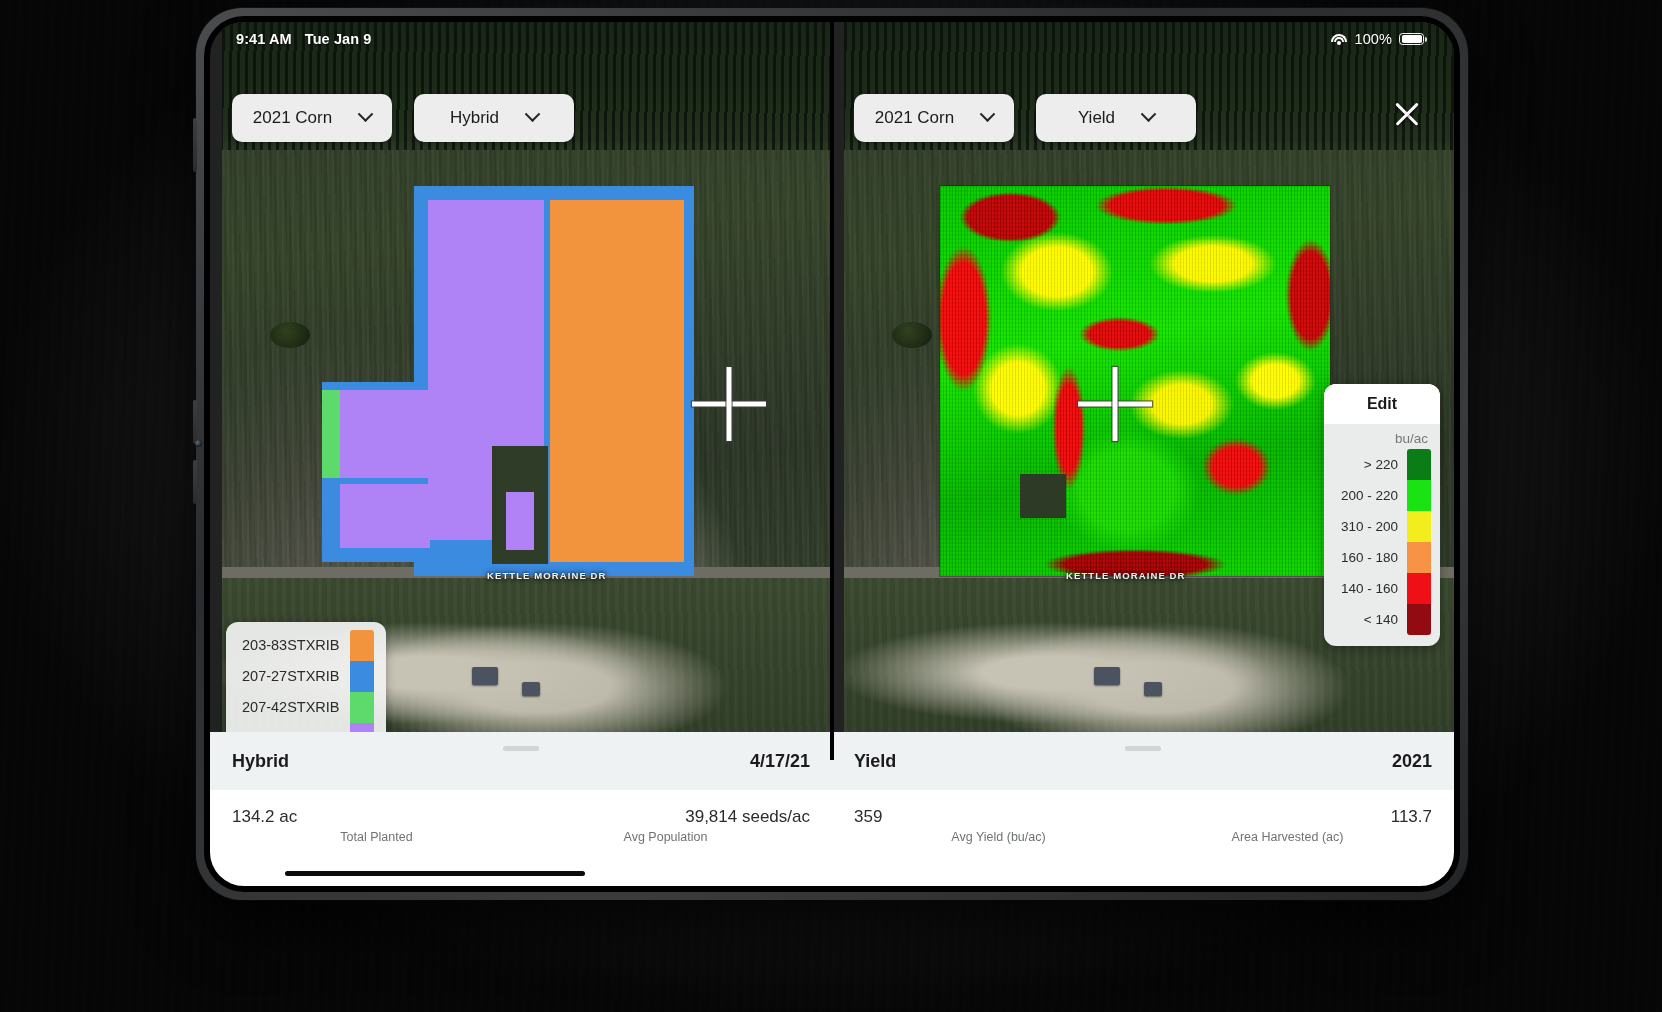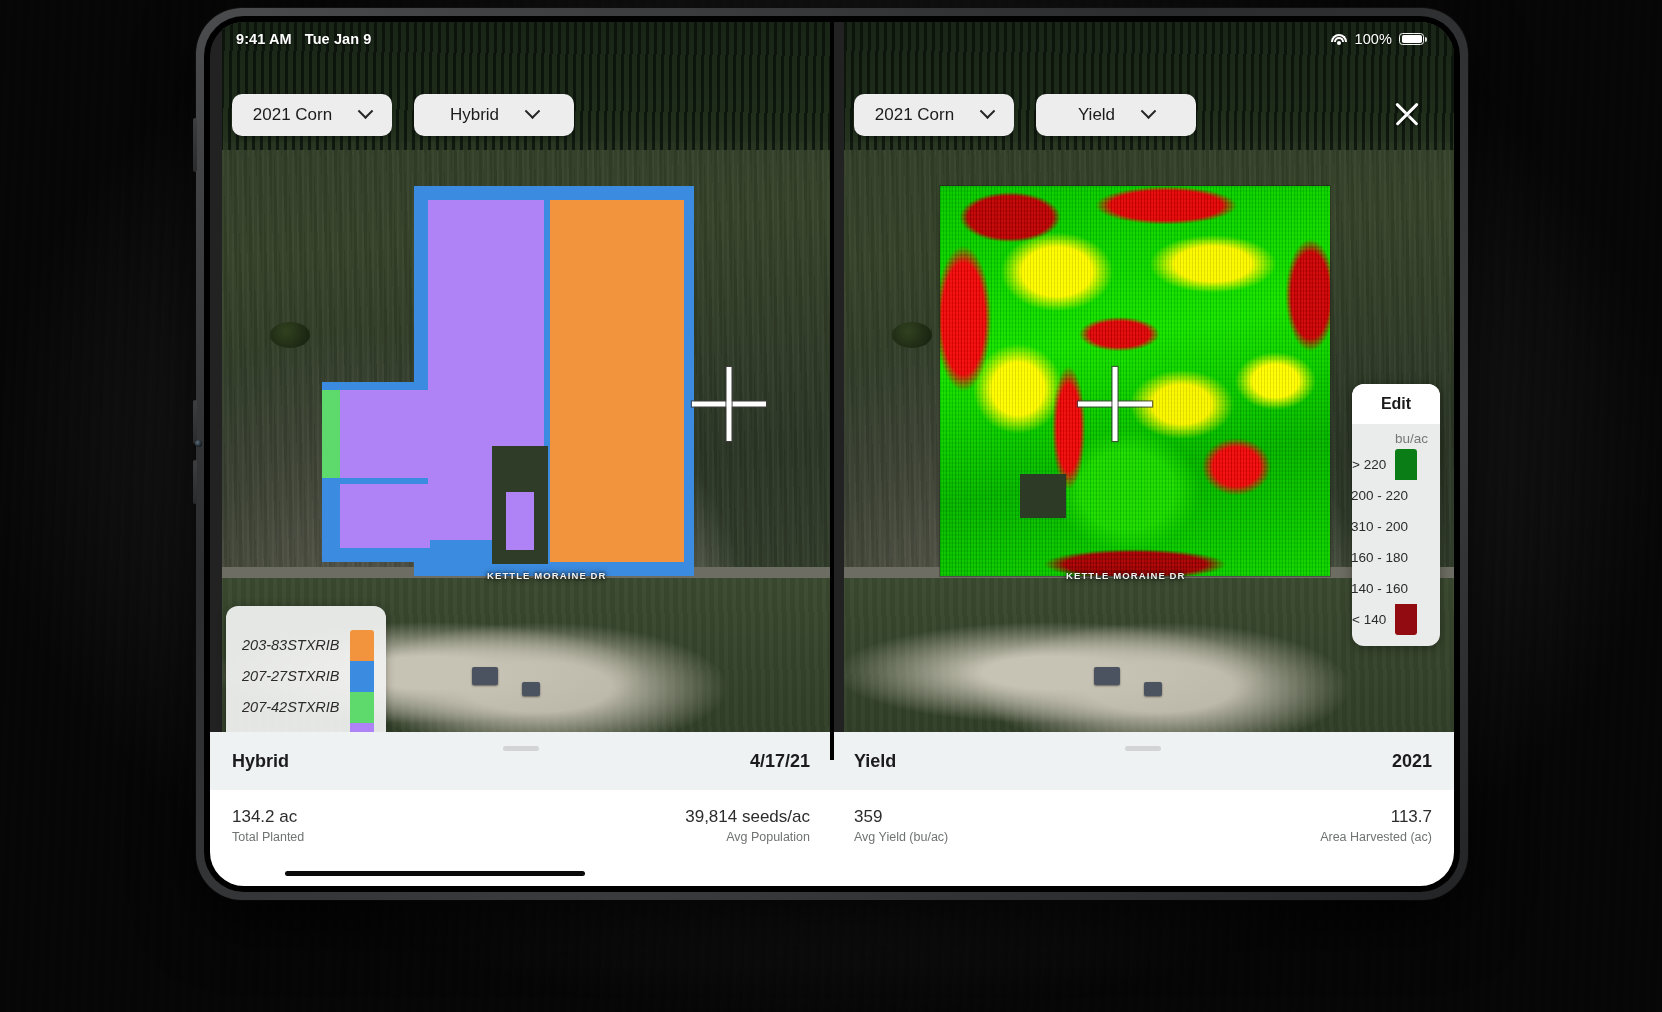--- a/index.html
+++ b/index.html
@@ -145,21 +145,21 @@
     background:
       repeating-linear-gradient(0deg, rgba(0,0,0,.07) 0 2px, rgba(255,255,255,.06) 2px 4px),
       repeating-linear-gradient(90deg, rgba(0,0,0,.05) 0 2px, rgba(255,255,255,.04) 2px 5px);
     mix-blend-mode: overlay;
   }
   #yield-notch { position:absolute; left:176px; top:452px; width:46px; height:44px; background:#2d3a26; z-index:6; }
 
   
   .pillbar { position:absolute; top:72px; left:0; width:100%; z-index:30; display:flex; gap:22px; padding-left:22px; }
   .pill {
-    min-width:160px; height:42px; background:#ededed; border-radius:10px;
+    min-width:160px; height:48px; background:#ededed; border-radius:10px;
     display:flex; align-items:center; justify-content:center; gap:28px;
     font-size:17px; color:#1b1b1b; box-shadow:0 1px 4px rgba(0,0,0,.3);
     cursor:pointer; padding:0 6px; font-weight:400;
   }
   .chev { width:11px; height:11px; border-right:2px solid #262626; border-bottom:2px solid #262626;
           transform: rotate(45deg) translate(-3px,-3px); }
   #close-x {
     position:absolute; right:25px; top:70px; width:44px; height:44px; z-index:45; cursor:pointer;
   }
   #close-x i { position:absolute; left:50%; top:50%; width:30px; height:2.6px; background:#fff; border-radius:2px;
@@ -175,40 +175,40 @@
 
   
   .road-label {
     position:absolute; z-index:14; font-size:9.5px; letter-spacing:1.1px; color:#f2f2f2;
     font-weight:600; text-shadow:0 0 3px rgba(0,0,0,.95), 0 0 6px rgba(0,0,0,.8);
   }
 
   
   #hybrid-legend {
     position:absolute; left:16px; bottom:120px; z-index:28;
-    background:rgba(240,241,240,.94); border-radius:12px; padding:24px 12px 12px 16px;
-    display:flex; gap:10px; box-shadow:0 2px 10px rgba(0,0,0,.3);font-style:italic;
+    background:rgba(240,241,240,.94); border-radius:12px; padding:8px 12px 12px 16px;
+    display:flex; gap:10px; box-shadow:0 2px 10px rgba(0,0,0,.3);
   }
   #hybrid-legend .labels { display:flex; flex-direction:column; justify-content:space-around; }
   #hybrid-legend .labels span { font-size:14.5px; color:#2b2b2b; line-height:31px; white-space:nowrap; }
   #hybrid-legend .swatches { display:flex; flex-direction:column; width:24px; border-radius:3px; overflow:hidden; }
   #hybrid-legend .swatches div { height:31px; }
 
   
   #yield-legend {
-    position:absolute; right:14px; top:362px; z-index:28; width:88px;
+    position:absolute; right:14px; top:362px; z-index:28; width:116px;
     background:#eaeceb; border-radius:12px; box-shadow:0 2px 12px rgba(0,0,0,.35); overflow:hidden;
   }
   #yield-legend .edit {
     background:#fff; text-align:center; font-size:16px; font-weight:700; color:#1b1b1b;
     padding:11px 0; cursor:pointer;
   }
   #yield-legend .unit { text-align:right; font-size:13.5px; color:#777; padding:7px 12px 3px 0; }
   #yield-legend .rows { padding:0 0 11px 0; }
-  #yield-legend .row { display:flex; align-items:center; justify-content:flex-end; gap:9px; height:31px; padding-right:23px; }
+  #yield-legend .row { display:flex; align-items:center; justify-content:flex-end; gap:9px; height:31px; padding-right:9px; }
   #yield-legend .row span { font-size:13.5px; color:#2b2b2b; white-space:nowrap; }
   #yield-legend .row b { display:block; width:24px; height:31px; }
   #yield-legend .rows .row:first-child b { border-radius:3px 3px 0 0; }
   #yield-legend .rows .row:last-child  b { border-radius:0 0 3px 3px; }
 
   
   .tools { position:absolute; bottom:40px; z-index:26; display:flex; gap:18px; }
   .tool {
     width:42px; height:42px; background:#ededed; border-radius:9px; cursor:pointer;
     display:flex; align-items:center; justify-content:center; box-shadow:0 1px 4px rgba(0,0,0,.35);
@@ -244,21 +244,21 @@
                  background:#d3d5d4; transform:translateX(-50%); cursor:grab; }
   .sheet .head {
     height:58px; background:#eef2f3; display:flex; align-items:center; justify-content:space-between;
     padding:0 22px; font-size:18px; font-weight:700; color:#1b1b1b;
   }
   .sheet .stats { display:flex; padding:16px 22px 0 22px; }
   .sheet .stat { flex:1; }
   .sheet .stat.mid { text-align:center; }
   .sheet .stat.end { text-align:right; }
   .sheet .stat .v { font-size:17px; color:#2c2c2c; line-height:22px; }
-  .sheet .stat .k { font-size:12.5px; color:#6f7372; margin-top:2px; }
+  .sheet .stat .k { font-size:12.5px; color:#6f7372; margin-top:2px;text-align:center; }
 
   #home-ind {
     position:absolute; left:50%; bottom:10px; width:300px; height:5.5px; border-radius:4px;
     background:#0b0b0b; transform:translateX(-50%); z-index:50;
   }
   #home-ind.left  { left:calc(25% + 69px); }
 </style>
 </head>
 <body>
 

